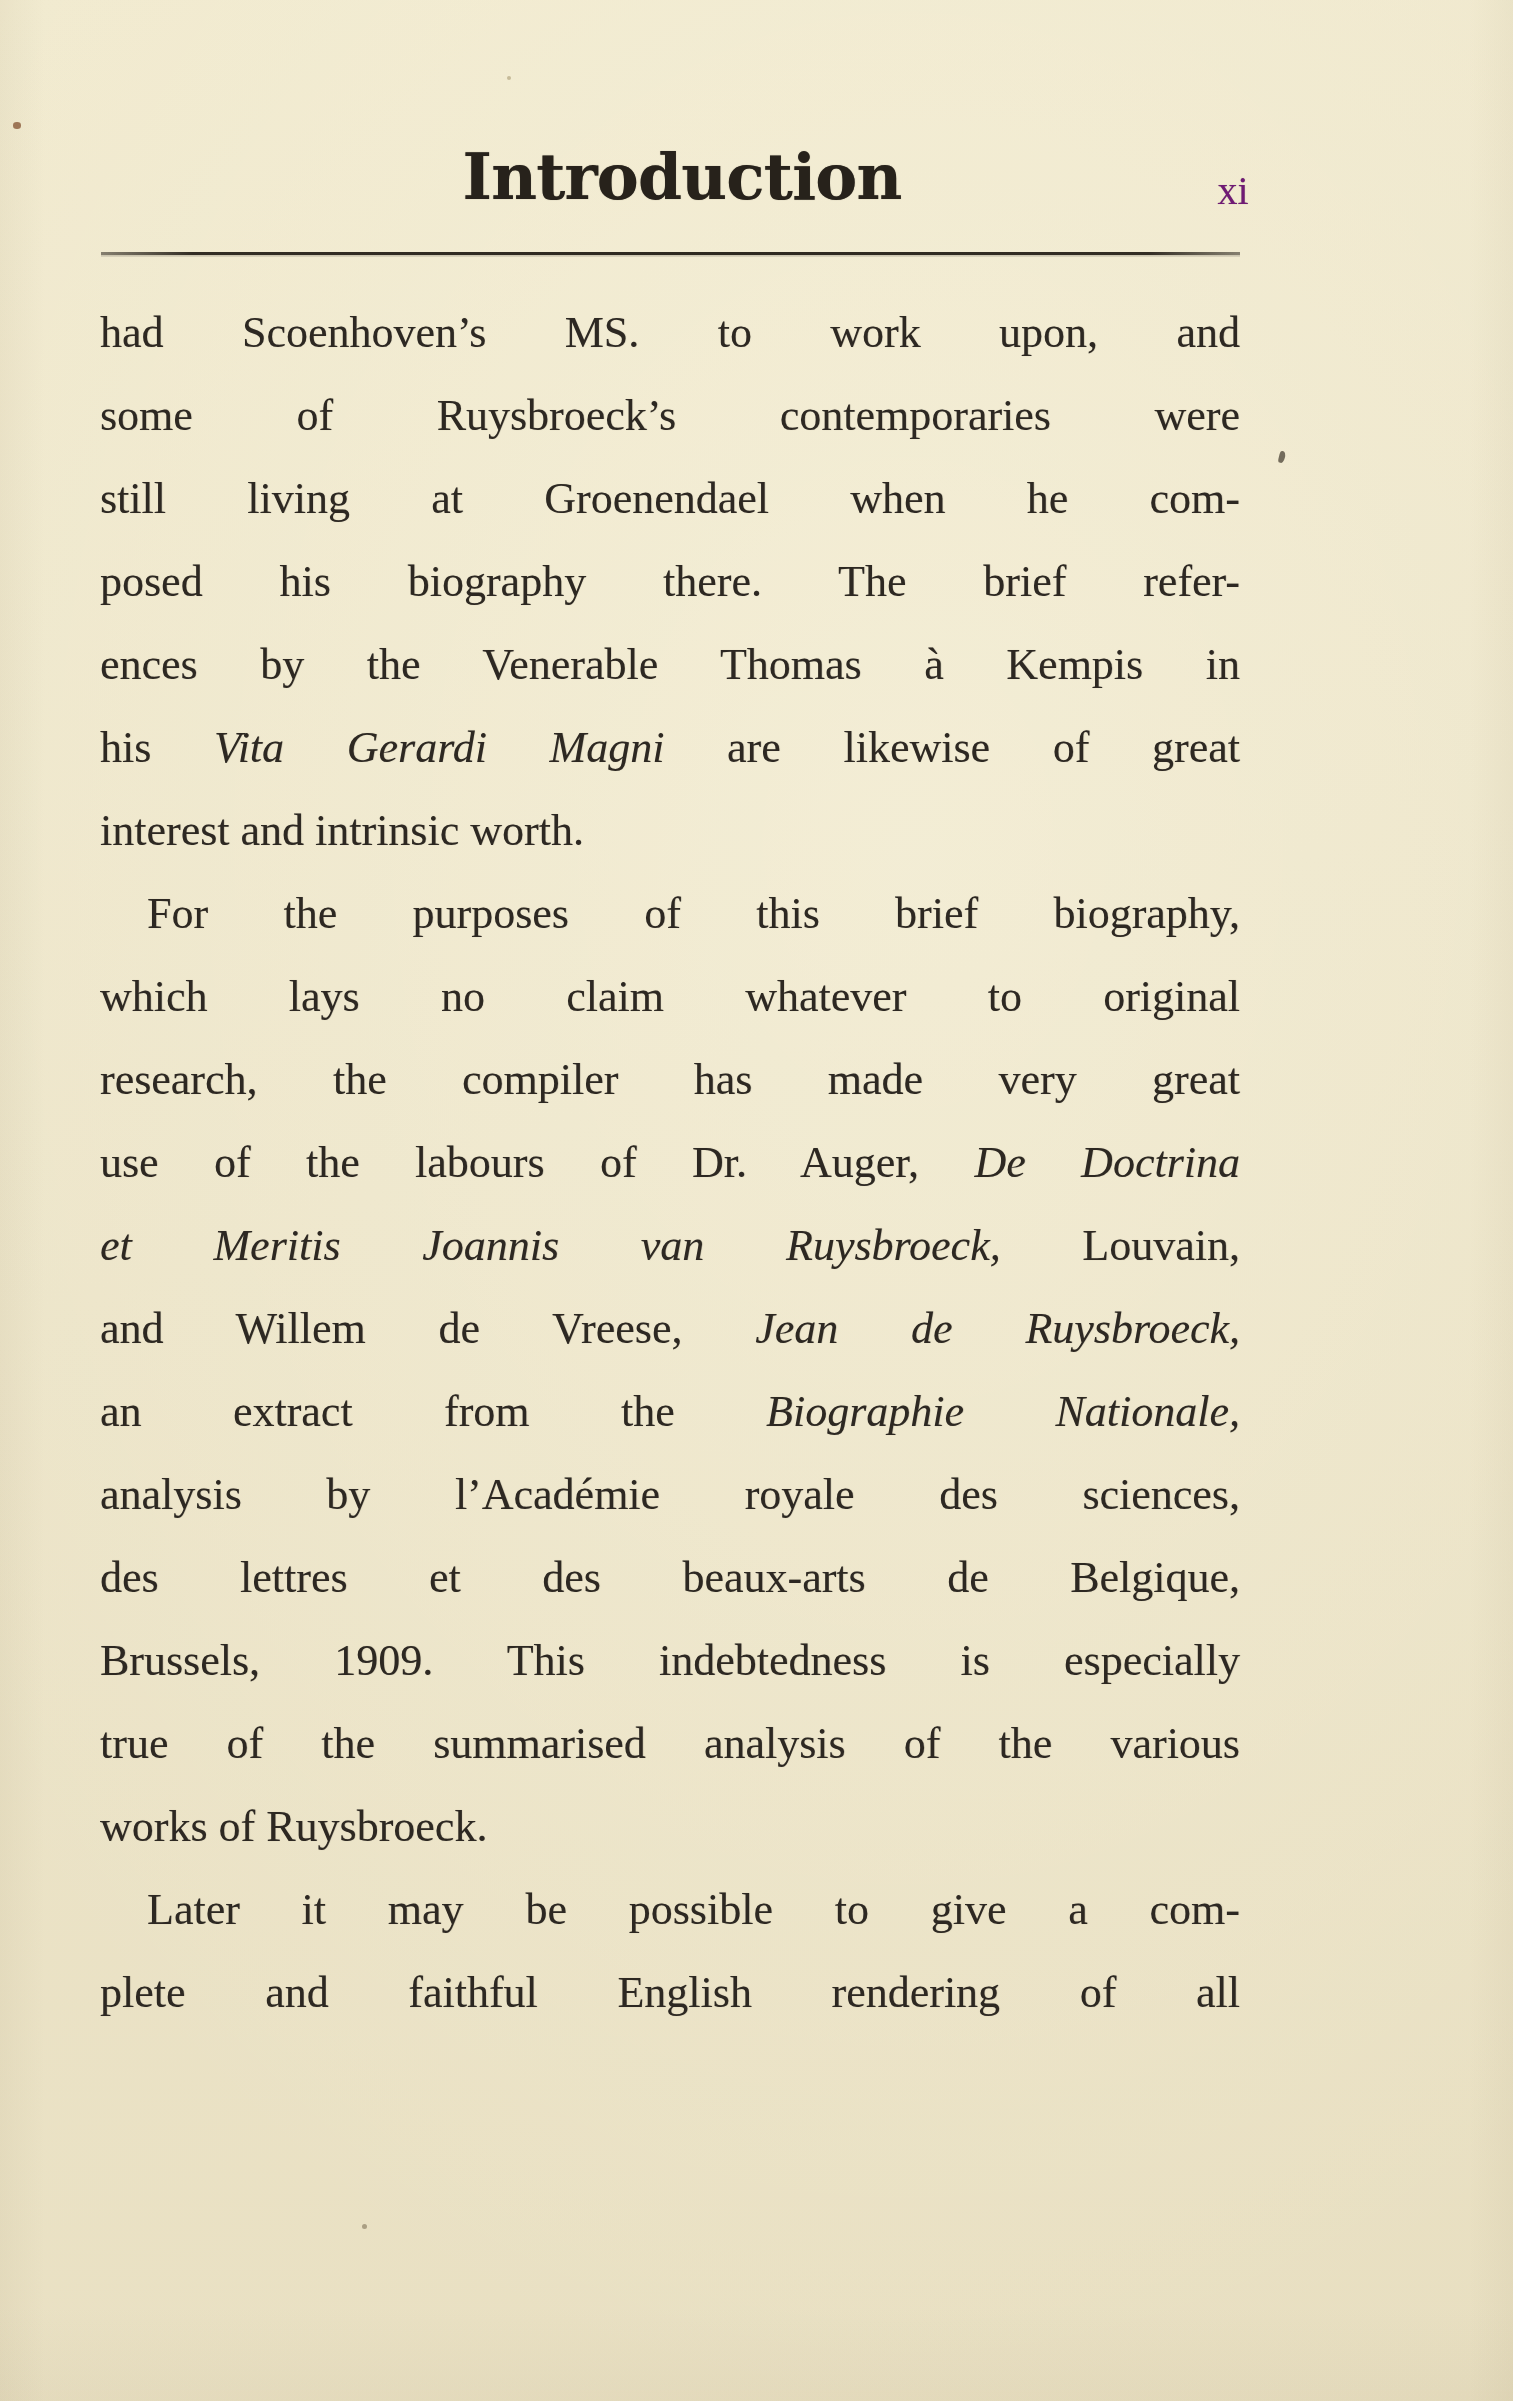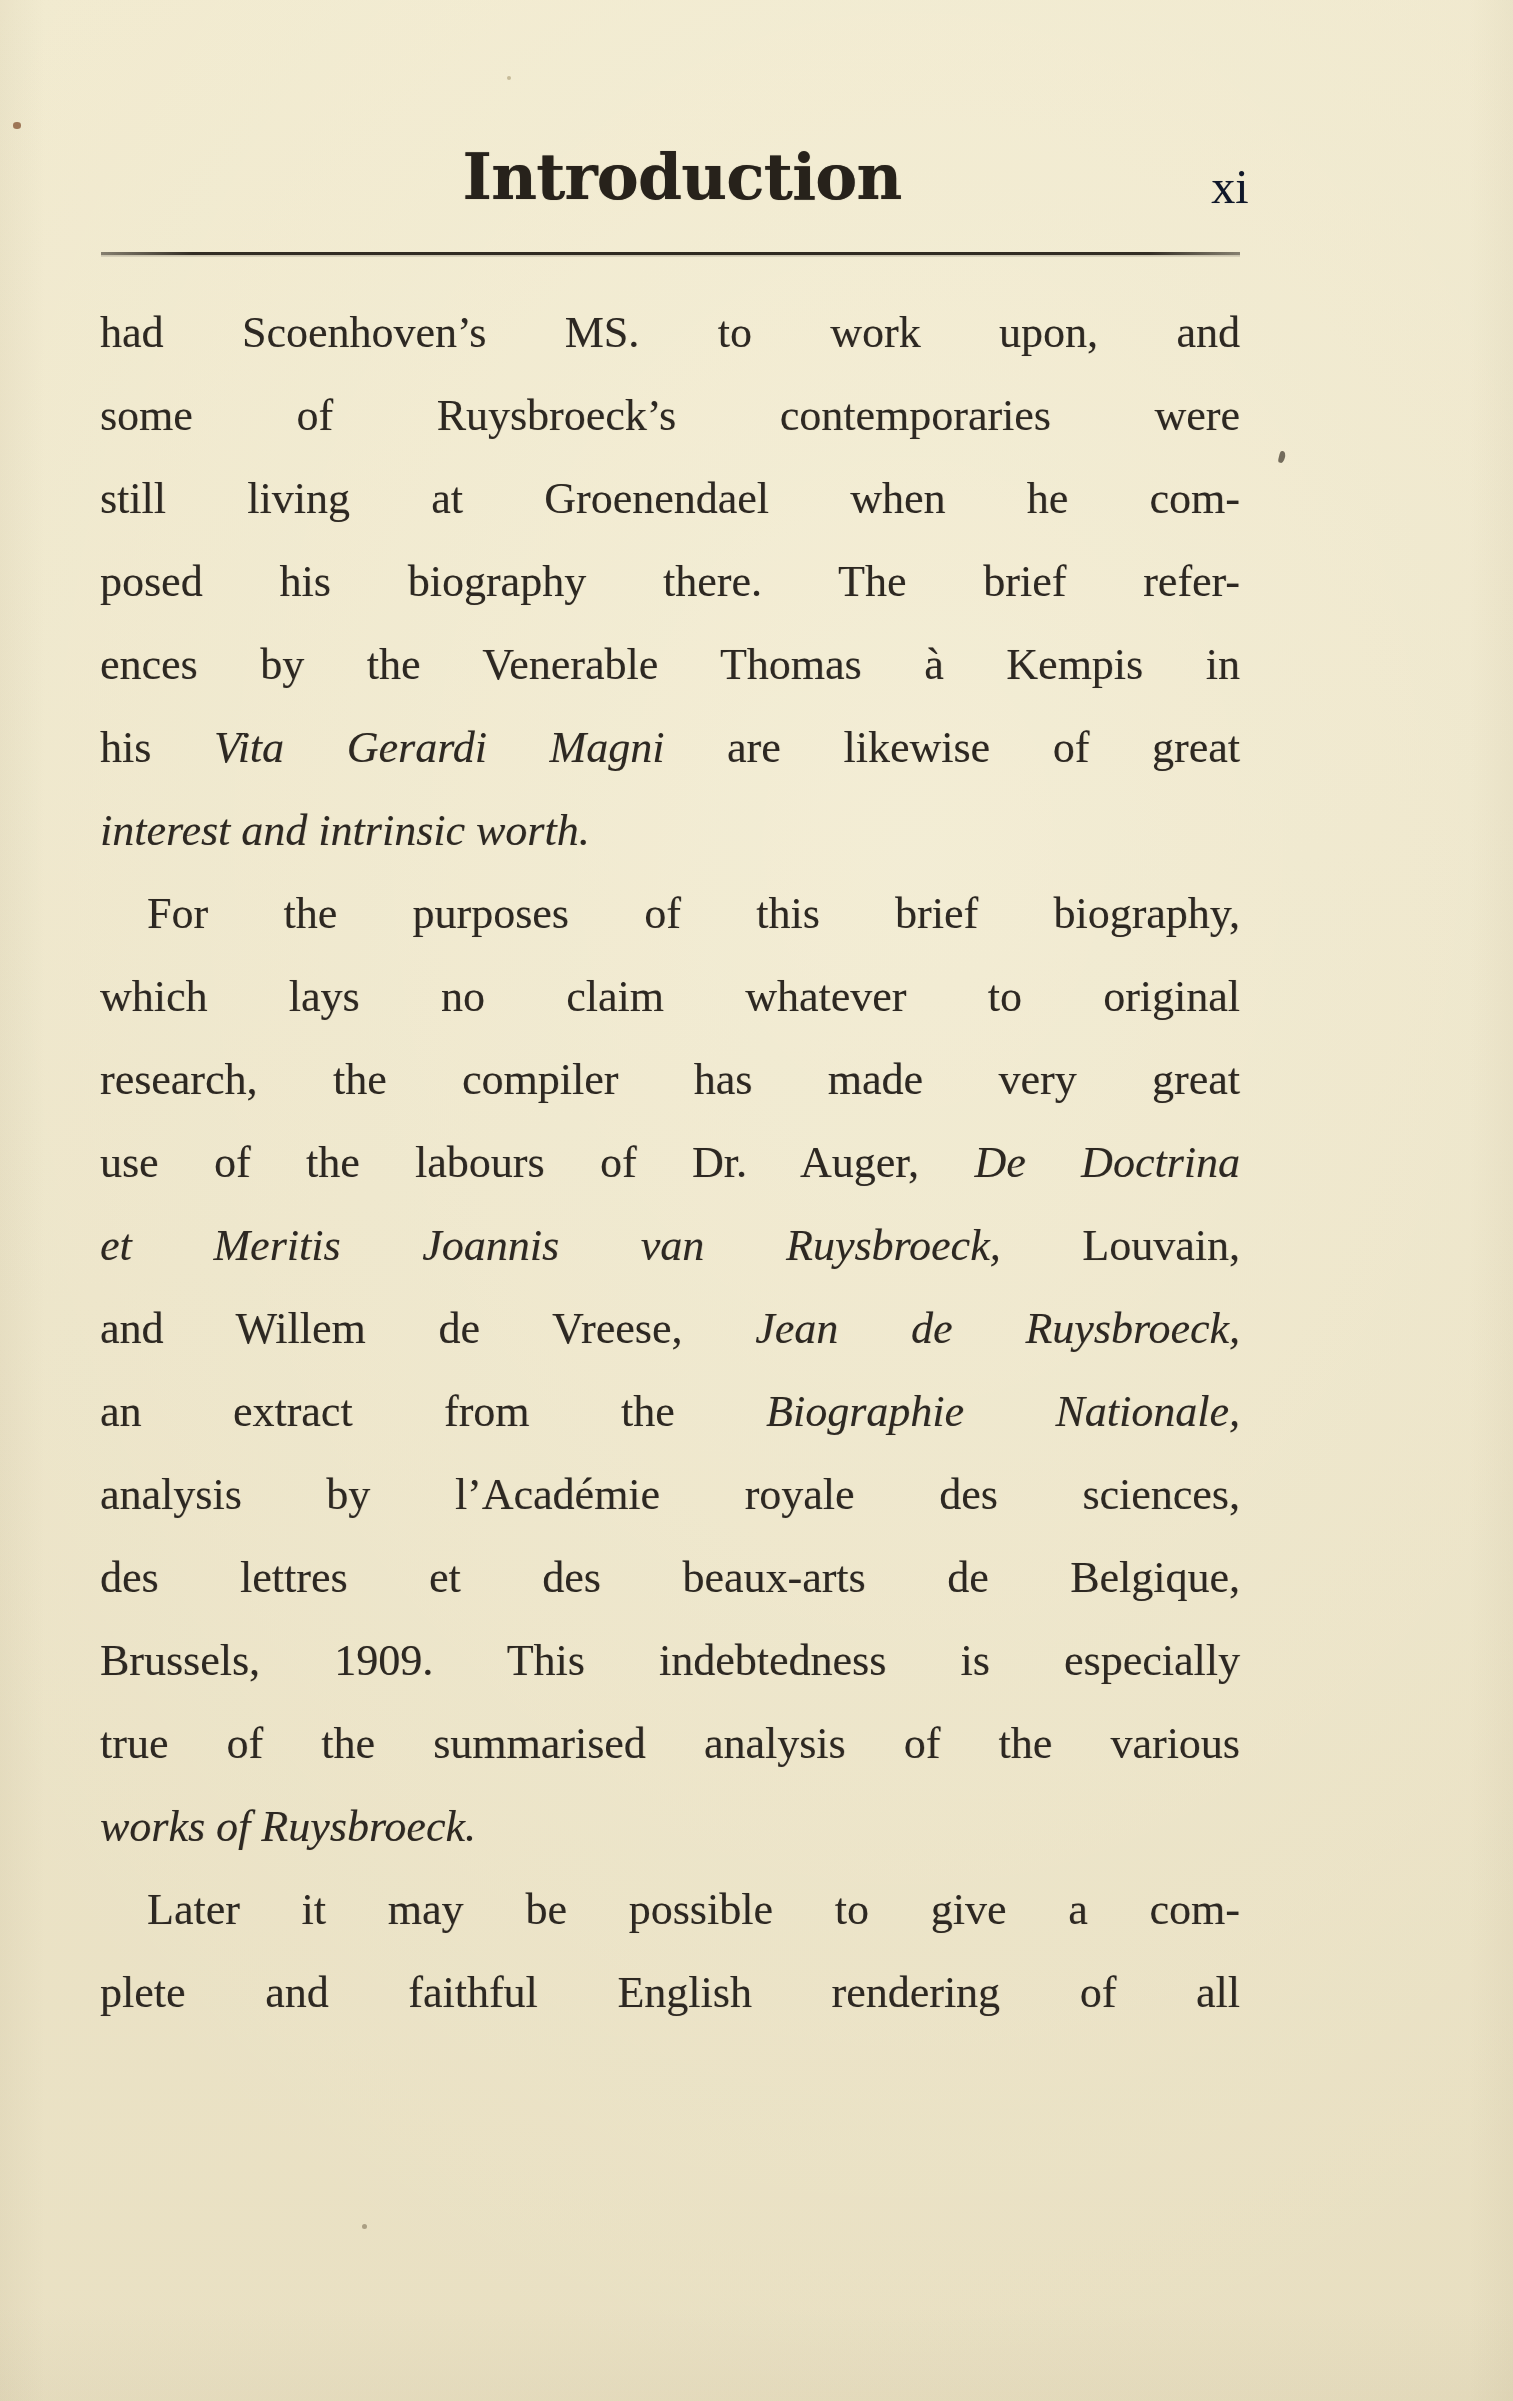--- a/index.html
+++ b/index.html
@@ -23,42 +23,41 @@
     position:absolute;left:112px;top:131px;width:1140px;height:93px;
   }
   .head-title{
     display:block;text-align:center;
     font-family:"DejaVu Serif", serif;font-weight:bold;
     font-size:63px;line-height:93px;letter-spacing:-0.8px;
     color:#27221b;text-shadow:0 0 0.8px rgba(40,34,26,0.55);
   }
   .page-num{
     position:absolute;right:3.3px;bottom:13.3px;
-    font-size:48px;line-height:1;color:#0f172a;
+    font-size:40px;line-height:1;color:#701a75;
     text-shadow:0 0 0.8px rgba(45,40,34,0.4);
   }
   .head-rule{
     position:absolute;left:101px;top:252px;width:1139px;height:3.3px;
     background:linear-gradient(90deg, rgba(46,40,32,0.55), #332d24 8%, #2e2920 55%, #332d24 92%, rgba(46,40,32,0.55));
     box-shadow:0 1.7px 0 rgba(46,40,32,0.18);
   }
   .body-text{
     position:absolute;left:100px;top:291px;width:1140px;
     font-size:44px;line-height:83px;color:#2d2822;
     text-shadow:0.4px 0.4px 0.7px rgba(45,40,34,0.32);
   }
   .line{
     text-align:justify;
     -moz-text-align-last:justify;
     text-align-last:justify;
     white-space:normal;
   }
   .line.para-end{
     text-align-last:left;
-    font-style:italic;
     -moz-text-align-last:left;
   }
   .line.indent{text-indent:47px;}
   .it{font-style:italic;}
   .speck{position:absolute;border-radius:50%;pointer-events:none;}
   .speck-1{left:13.3px;top:122px;width:7.5px;height:6.6px;background:#8a5a3a;opacity:.8;}
   .speck-2{left:1279px;top:451px;width:5.8px;height:11.6px;background:#4a4134;border-radius:40% 60% 60% 40%;transform:rotate(14deg);opacity:.75;}
   .speck-3{left:362px;top:2224px;width:5px;height:5px;background:#6b5d44;opacity:.5;}
   .speck-4{left:507px;top:76px;width:4.2px;height:4.2px;background:#9a8a60;opacity:.5;}
 </style>

